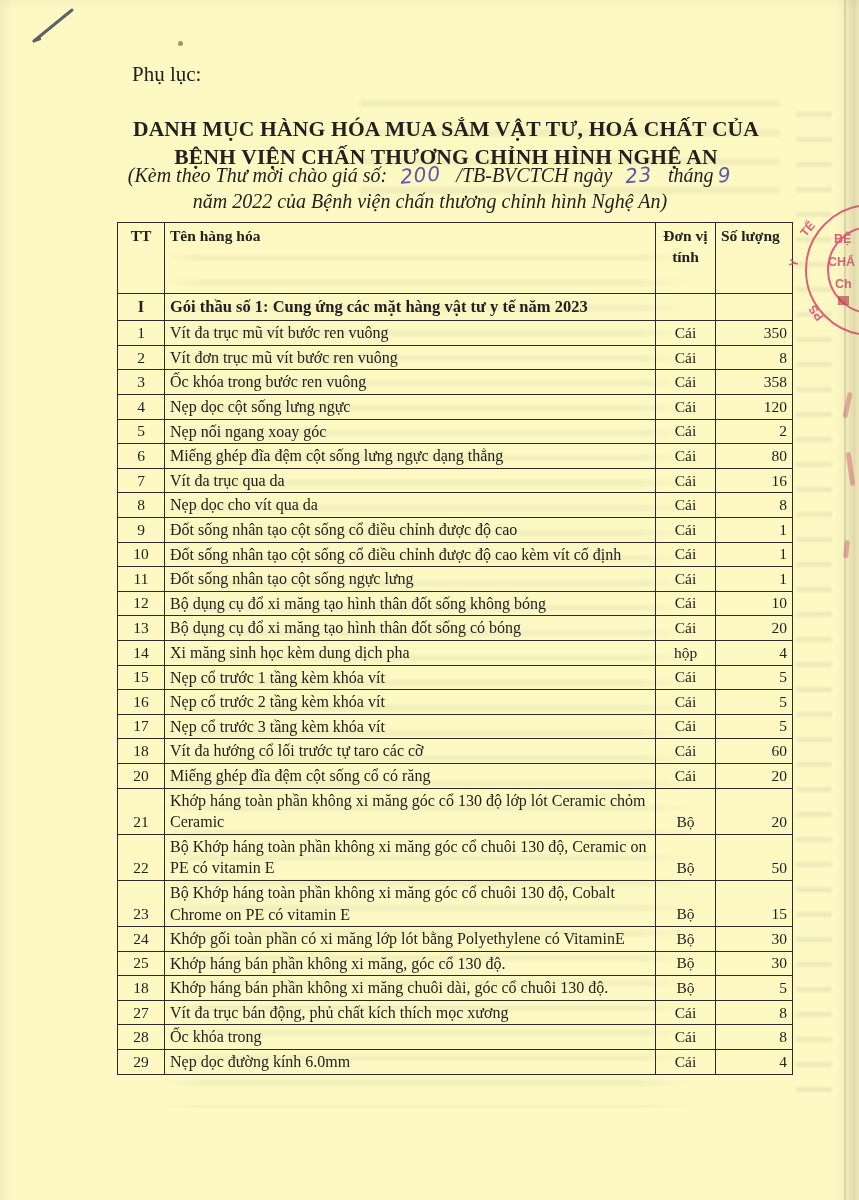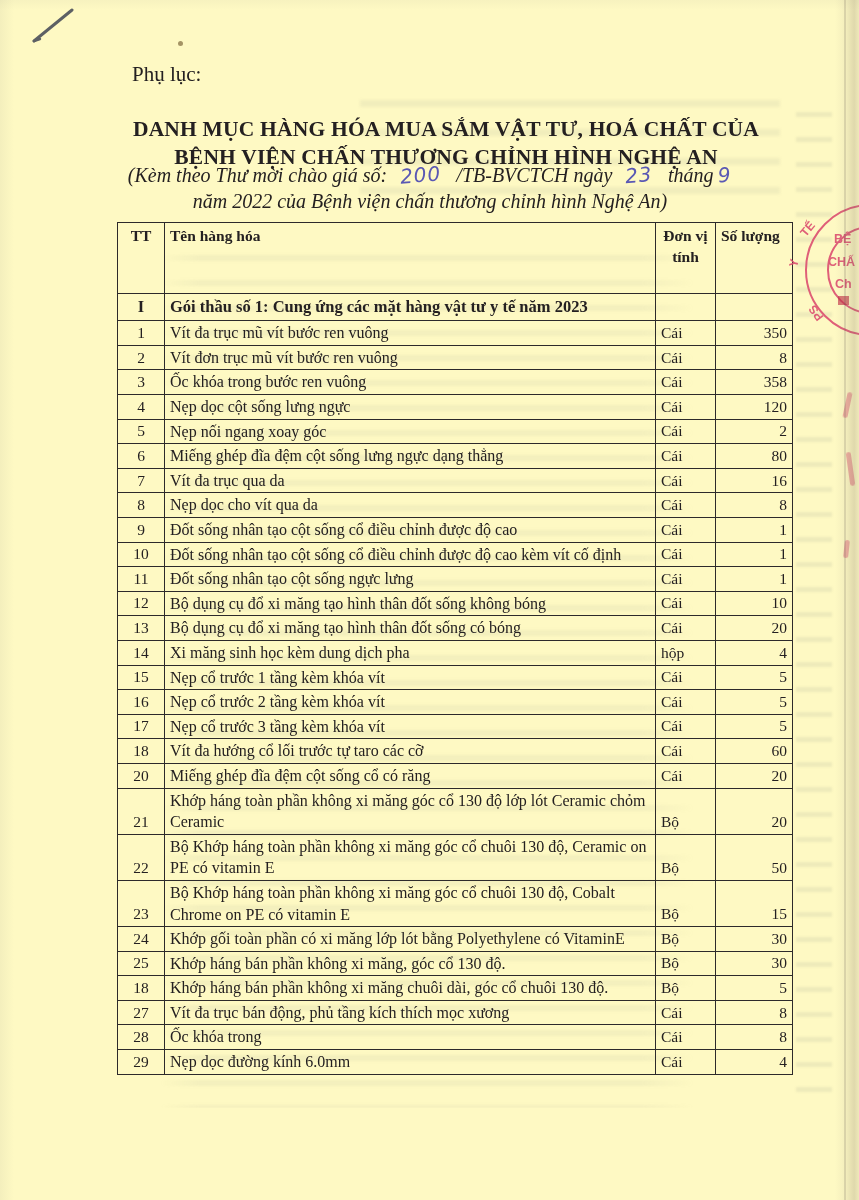--- a/index.html
+++ b/index.html
@@ -52,21 +52,21 @@
   table.items{position:absolute;left:117px;top:222px;width:675px;border-collapse:collapse;
     table-layout:fixed;font-size:15.5px;line-height:1.35;}
   table.items th, table.items td{border:1.6px solid #2d2a2b;padding:1px 5px;overflow:hidden;}
   table.items thead th{font-weight:bold;vertical-align:top;padding-top:3px;height:66px;}
   th.h-tt{text-align:center;}
   th.h-name{text-align:left;padding-left:8px;margin-left:8px;}
   th.h-unit{text-align:center;padding-left:2px;padding-right:2px;}
   th.h-qty{text-align:left;}
   td.c-tt{text-align:center;vertical-align:bottom;}
   td.c-name{text-align:left;vertical-align:bottom;padding-left:8px;font-size:16px;}
-  td.c-unit{text-align:left;vertical-align:bottom;padding-left:7px;}
+  td.c-unit{text-align:center;vertical-align:bottom;padding-left:7px;}
   td.c-qty{text-align:right;vertical-align:bottom;}
   tr.section-row td{font-weight:bold;font-size:16.5px;padding-top:2px;padding-bottom:2px;}
 
   
   .stamp{position:absolute;left:780px;top:196px;width:79px;height:150px;pointer-events:none;
     color:#dd5272;filter:blur(.3px);opacity:.92;}
   .stamp .ring-outer{position:absolute;left:25px;top:8px;width:128px;height:128px;border-radius:50%;
     border:2.6px solid currentColor;}
   .stamp .ring-inner{position:absolute;left:47px;top:30px;width:84px;height:84px;border-radius:50%;
     border:2px solid currentColor;}
@@ -281,21 +281,21 @@
     <td class="c-qty">30</td>
   </tr>
         <tr>
     <td class="c-tt">18</td>
     <td class="c-name">Khớp háng bán phần không xi măng chuôi dài, góc cổ chuôi 130 độ.</td>
     <td class="c-unit">Bộ</td>
     <td class="c-qty">5</td>
   </tr>
         <tr>
     <td class="c-tt">27</td>
-    <td class="c-name">Vít đa trục bán động, phủ tầng kích thích mọc xương</td>
+    <td class="c-name">Vít đa trục bán động, phủ chất kích thích mọc xương</td>
     <td class="c-unit">Cái</td>
     <td class="c-qty">8</td>
   </tr>
         <tr>
     <td class="c-tt">28</td>
     <td class="c-name">Ốc khóa trong</td>
     <td class="c-unit">Cái</td>
     <td class="c-qty">8</td>
   </tr>
         <tr>

